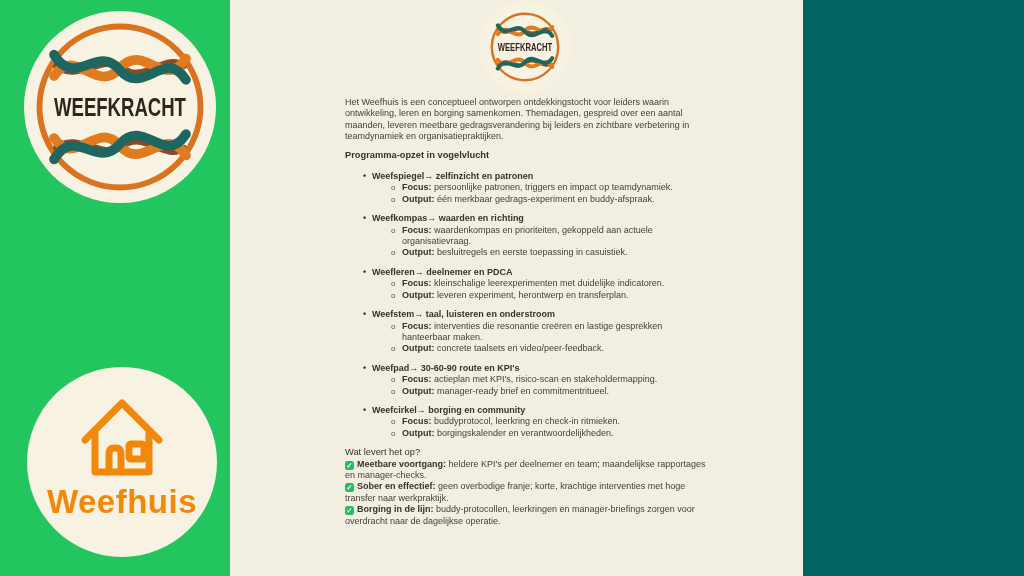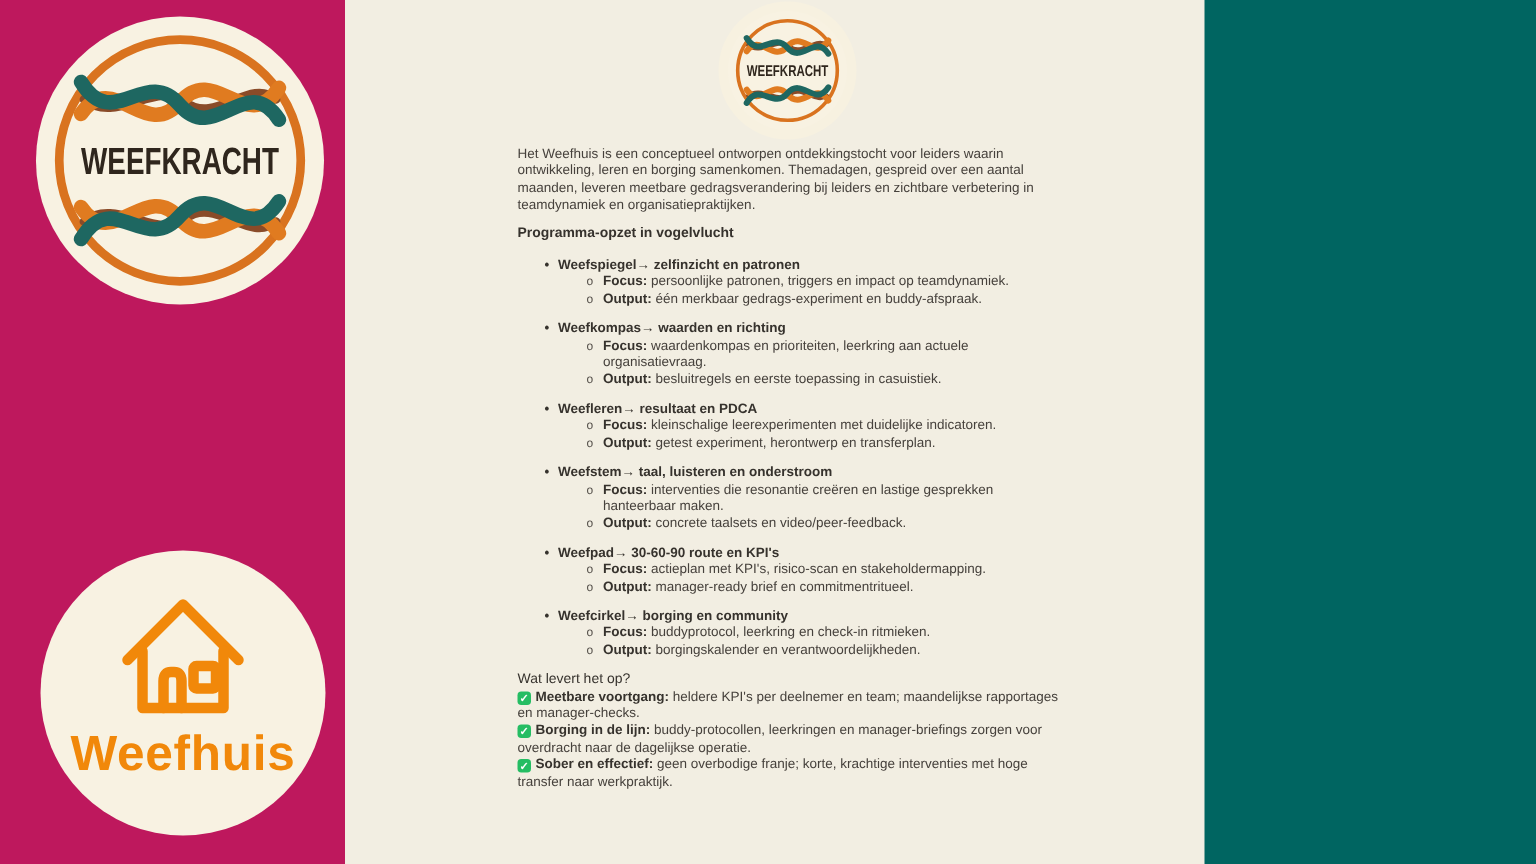--- a/index.html
+++ b/index.html
@@ -1,21 +1,21 @@
 <!DOCTYPE html>
 <html><head>
 <meta charset="utf-8">
 <style>
   html,body{margin:0;padding:0;background:#1b1b1b;}
   .stage{
     position:relative;width:1024px;height:576px;overflow:hidden;
     background:#F2EEE2;font-family:"Liberation Sans",sans-serif;
   }
   
-  .sidebar{position:absolute;left:0;top:0;width:230px;height:576px;background:#be185d;}
+  .sidebar{position:absolute;left:0;top:0;width:230px;height:576px;background:#22c55e;}
   .logo-circle{position:absolute;left:23px;top:10px;width:194px;height:194px;border-radius:50%;}
   .badge-circle{
     position:absolute;left:27px;top:367px;width:190px;height:190px;border-radius:50%;
     background:#F8F2E2;display:flex;flex-direction:column;align-items:center;
   }
   .badge-circle svg{margin-top:16px;}
   .badge-label{
     margin-top:0px;font-size:33px;font-weight:bold;color:#F1880A;letter-spacing:.5px;
   }
   
@@ -117,40 +117,40 @@
             </div>
         </div>
 
         <div class="p-item">
           <div class="p-title">
               <span class="dot">•</span>
               <span>Weefkompas→ waarden en richting</span>
             </div>
           <div class="sub">
               <span class="o">o</span>
-              <div class="st"><b>Focus:</b> <span>waardenkompas en prioriteiten, leerkring aan actuele organisatievraag.</span></div>
+              <div class="st"><b>Focus:</b> <span>waardenkompas en prioriteiten, gekoppeld aan actuele organisatievraag.</span></div>
             </div>
           <div class="sub">
               <span class="o">o</span>
               <div class="st"><b>Output:</b> <span>besluitregels en eerste toepassing in casuistiek.</span></div>
             </div>
         </div>
 
         <div class="p-item">
           <div class="p-title">
               <span class="dot">•</span>
-              <span>Weefleren→ resultaat en PDCA</span>
+              <span>Weefleren→ deelnemer en PDCA</span>
             </div>
           <div class="sub">
               <span class="o">o</span>
               <div class="st"><b>Focus:</b> <span>kleinschalige leerexperimenten met duidelijke indicatoren.</span></div>
             </div>
           <div class="sub">
               <span class="o">o</span>
-              <div class="st"><b>Output:</b> <span>getest experiment, herontwerp en transferplan.</span></div>
+              <div class="st"><b>Output:</b> <span>leveren experiment, herontwerp en transferplan.</span></div>
             </div>
         </div>
 
         <div class="p-item">
           <div class="p-title">
               <span class="dot">•</span>
               <span>Weefstem→ taal, luisteren en onderstroom</span>
             </div>
           <div class="sub">
               <span class="o">o</span>
@@ -190,21 +190,21 @@
               <span class="o">o</span>
               <div class="st"><b>Output:</b> <span>borgingskalender en verantwoordelijkheden.</span></div>
             </div>
         </div>
 
       </div>
 
       <div class="heading2">Wat levert het op?</div>
 
       <div class="benefit"><span class="check">✓</span><b>Meetbare voortgang:</b> <span>heldere KPI's per deelnemer en team; maandelijkse rapportages en manager-checks.</span></div>
+      <div class="benefit"><span class="check">✓</span><b>Sober en effectief:</b> <span>geen overbodige franje; korte, krachtige interventies met hoge transfer naar werkpraktijk.</span></div>
       <div class="benefit"><span class="check">✓</span><b>Borging in de lijn:</b> <span>buddy-protocollen, leerkringen en manager-briefings zorgen voor overdracht naar de dagelijkse operatie.</span></div>
-      <div class="benefit"><span class="check">✓</span><b>Sober en effectief:</b> <span>geen overbodige franje; korte, krachtige interventies met hoge transfer naar werkpraktijk.</span></div>
 
     </div>
   </main>
 
   <div class="rightbar"></div>
 
 </div>
 
 </body></html>

